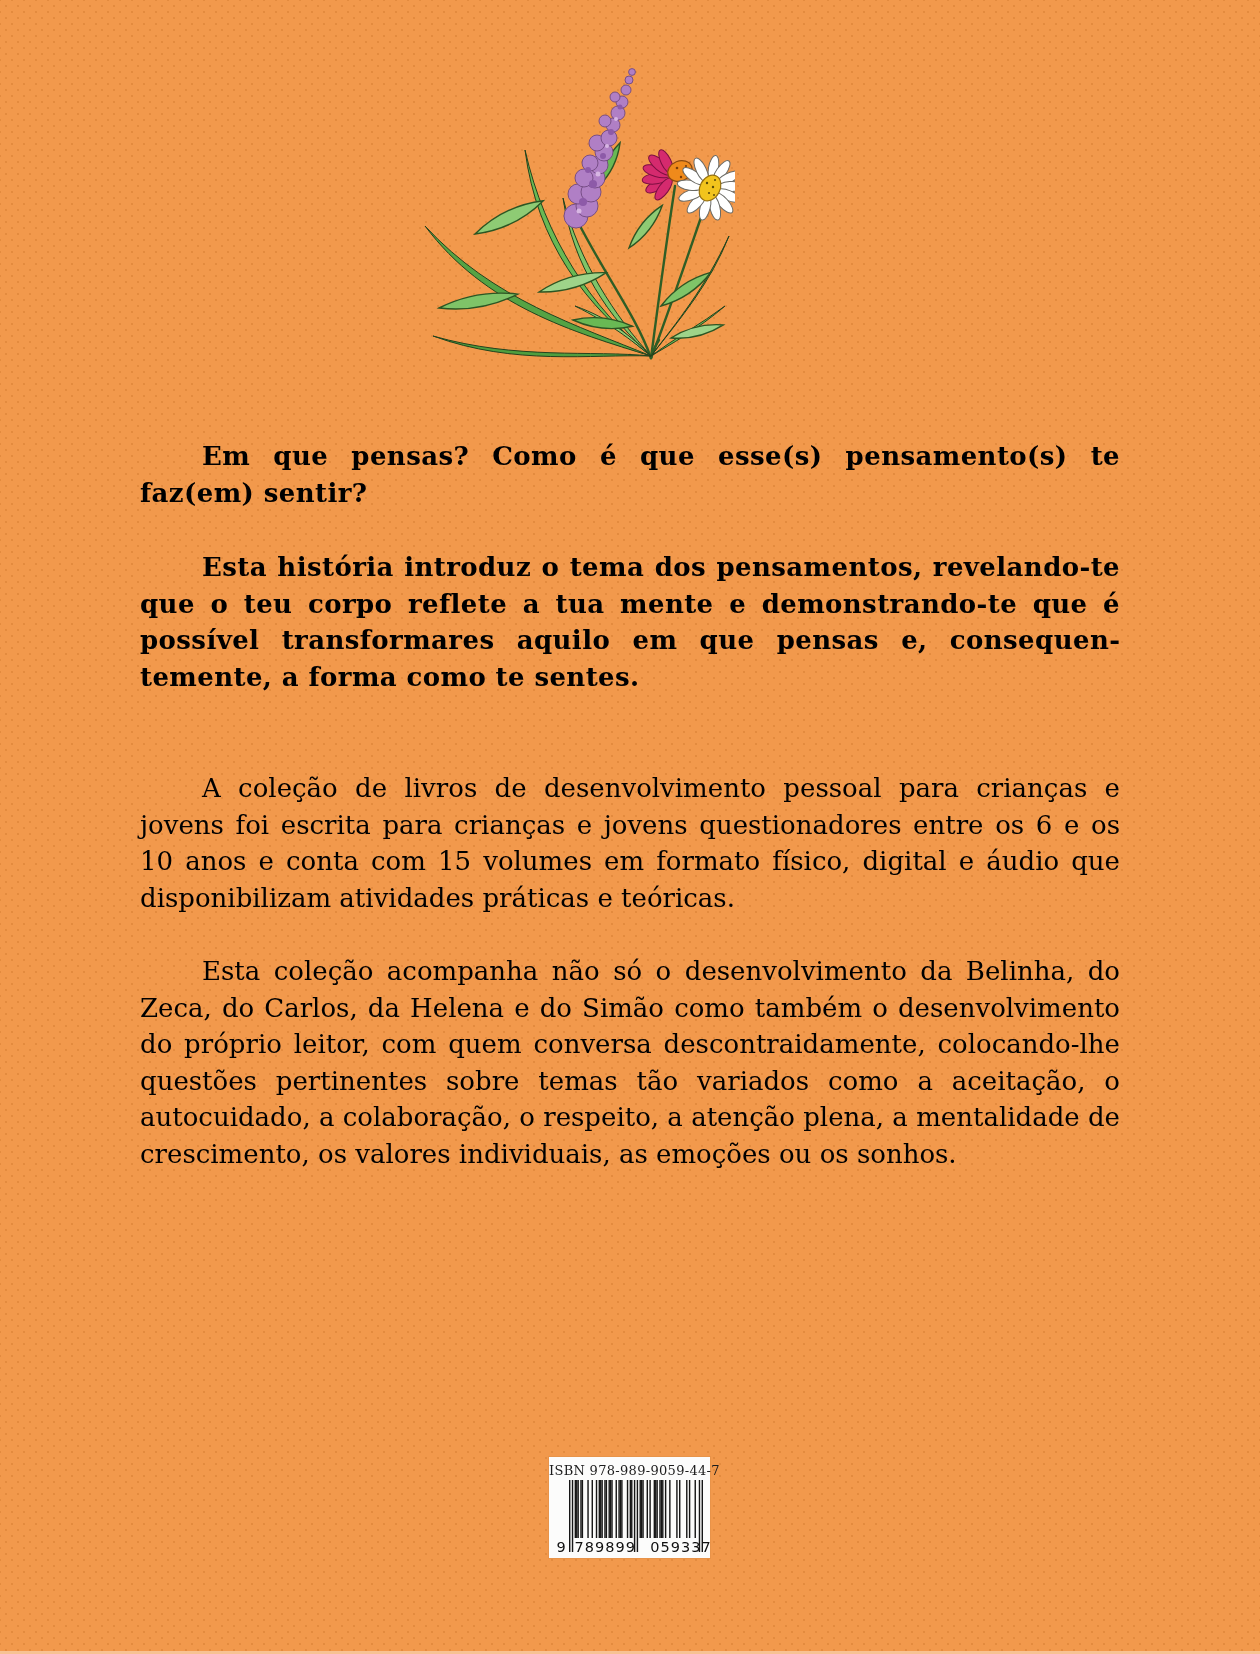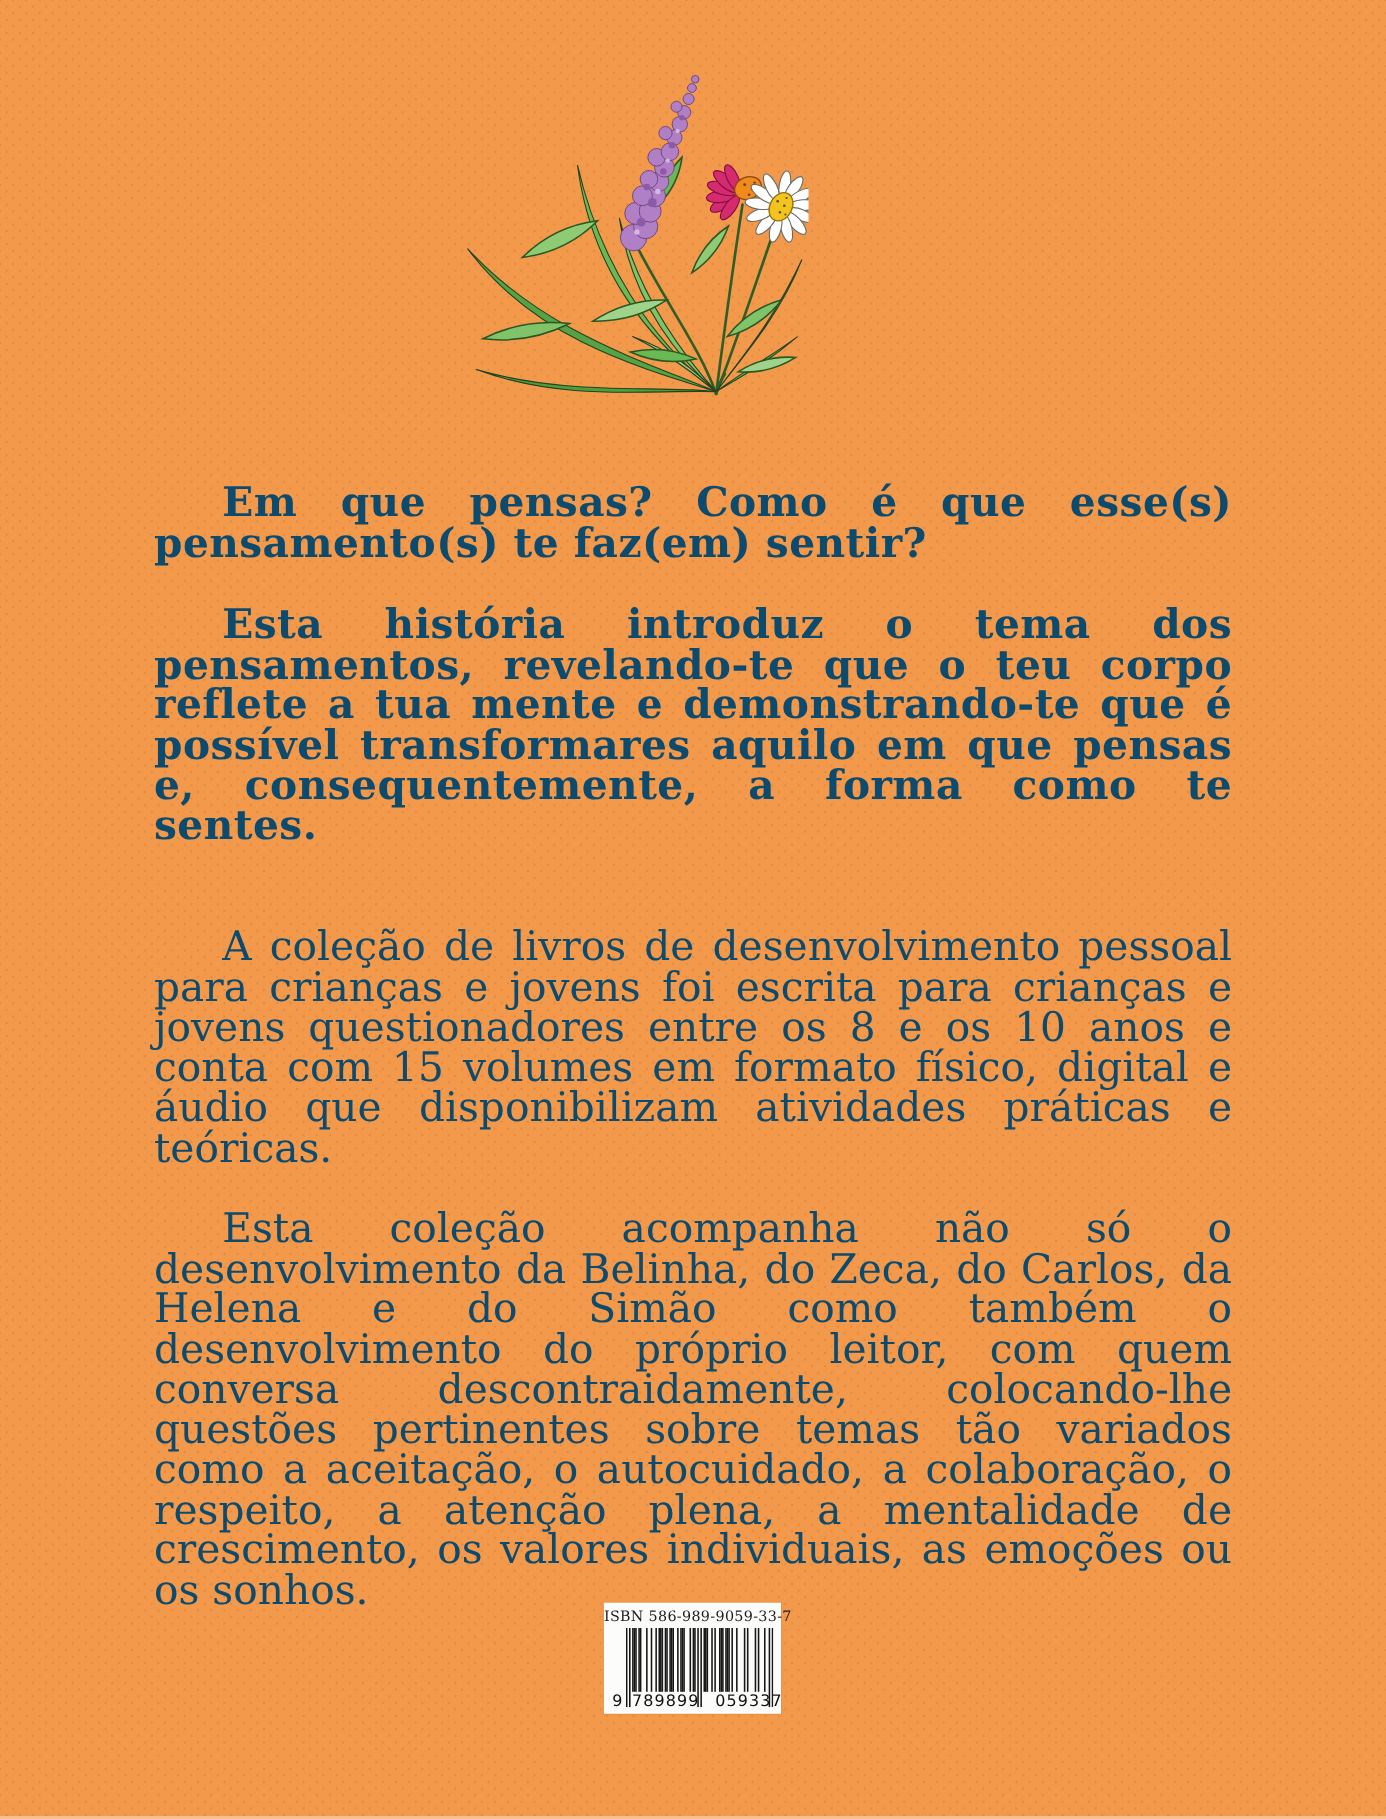--- a/index.html
+++ b/index.html
@@ -9,22 +9,22 @@
     background-image:
       radial-gradient(rgba(210,122,45,.45) 1px, transparent 1.4px),
       radial-gradient(rgba(210,122,45,.45) 1px, transparent 1.4px);
     background-size:12px 12px;
     background-position:0 0,6px 6px;
     font-family:"DejaVu Serif","Liberation Serif",serif;
   }
   .flower{position:absolute;left:423px;top:66px;}
   .text-block{
     position:absolute;left:140px;top:438px;width:980px;
-    color:#0c4a6e;
-    font-size:37px;line-height:36.5px;
+    color:#000000;
+    font-size:26px;line-height:36.5px;
     text-align:justify;
   }
   .text-block p{margin:0;text-indent:62px;}
   .lead{font-weight:bold;letter-spacing:.4px;}
   p.lead + p.lead{margin-top:38px;}
   p.body-p{margin-top:37px;}
   p.body-p.first{margin-top:75px;}
   .isbn-box{
     position:absolute;left:549px;top:1457px;width:161px;height:101px;
     background:#FCFCFB;box-shadow:0 0 0 1px rgba(0,0,0,.04);
@@ -156,26 +156,26 @@
       <circle cx="286" cy="127" r="1.1"></circle>
         <circle cx="292" cy="114" r="1"></circle>
       <circle cx="291" cy="129" r="1"></circle>
     </g>
   </g>
 </svg>
 
 <section class="text-block">
   <p class="lead">Em que pensas? Como é que esse(s) pensamento(s) te faz(em) sentir?</p>
   <p class="lead">Esta história introduz o tema dos pensamentos, revelando-te que o teu corpo reflete a tua mente e demonstrando-te que é possível transformares aquilo em que pensas e, consequen­temente, a forma como te sentes.</p>
-  <p class="body-p first">A coleção de livros de desenvolvimento pessoal para crianças e jovens foi escrita para crianças e jovens questionadores entre os 8 e os 10 anos e conta com 15 volumes em formato físico, digital e áudio que disponibilizam atividades práticas e teóricas.</p>
+  <p class="body-p first">A coleção de livros de desenvolvimento pessoal para crianças e jovens foi escrita para crianças e jovens questionadores entre os 6 e os 10 anos e conta com 15 volumes em formato físico, digital e áudio que disponibilizam atividades práticas e teóricas.</p>
   <p class="body-p">Esta coleção acompanha não só o desenvolvimento da Belinha, do Zeca, do Carlos, da Helena e do Simão como também o desenvolvimento do próprio leitor, com quem conversa descontraidamente, colocando-lhe questões pertinentes sobre temas tão variados como a aceitação, o autocuidado, a colaboração, o respeito, a atenção plena, a mentalidade de crescimento, os valores individuais, as emoções ou os sonhos.</p>
 </section>
 
 <div class="isbn-box">
-  <div class="isbn-label">ISBN 586-989-9059-33-7</div>
+  <div class="isbn-label">ISBN 978-989-9059-44-7</div>
   <div class="barcode">
     <svg class="bars" viewBox="0 0 95 72" preserveAspectRatio="none" aria-hidden="true">
         <rect x="0" y="0" width="1" height="72"></rect>
         <rect x="2" y="0" width="1" height="72"></rect>
         <rect x="4" y="0" width="1" height="58"></rect>
         <rect x="5" y="0" width="1" height="58"></rect>
         <rect x="6" y="0" width="1" height="58"></rect>
         <rect x="8" y="0" width="1" height="58"></rect>
         <rect x="9" y="0" width="1" height="58"></rect>
         <rect x="13" y="0" width="1" height="58"></rect>

